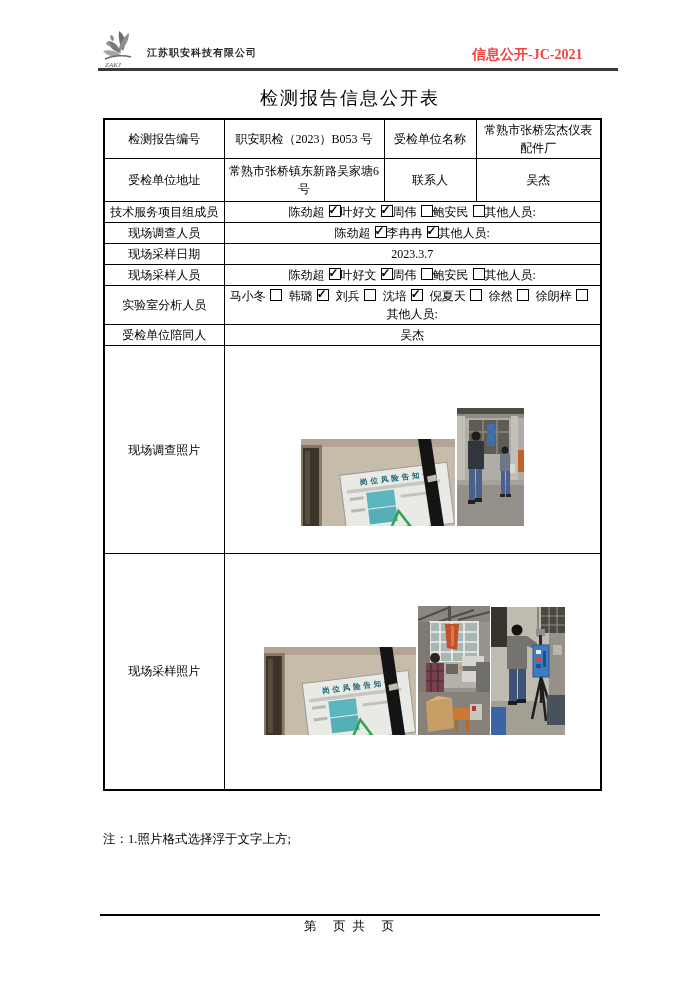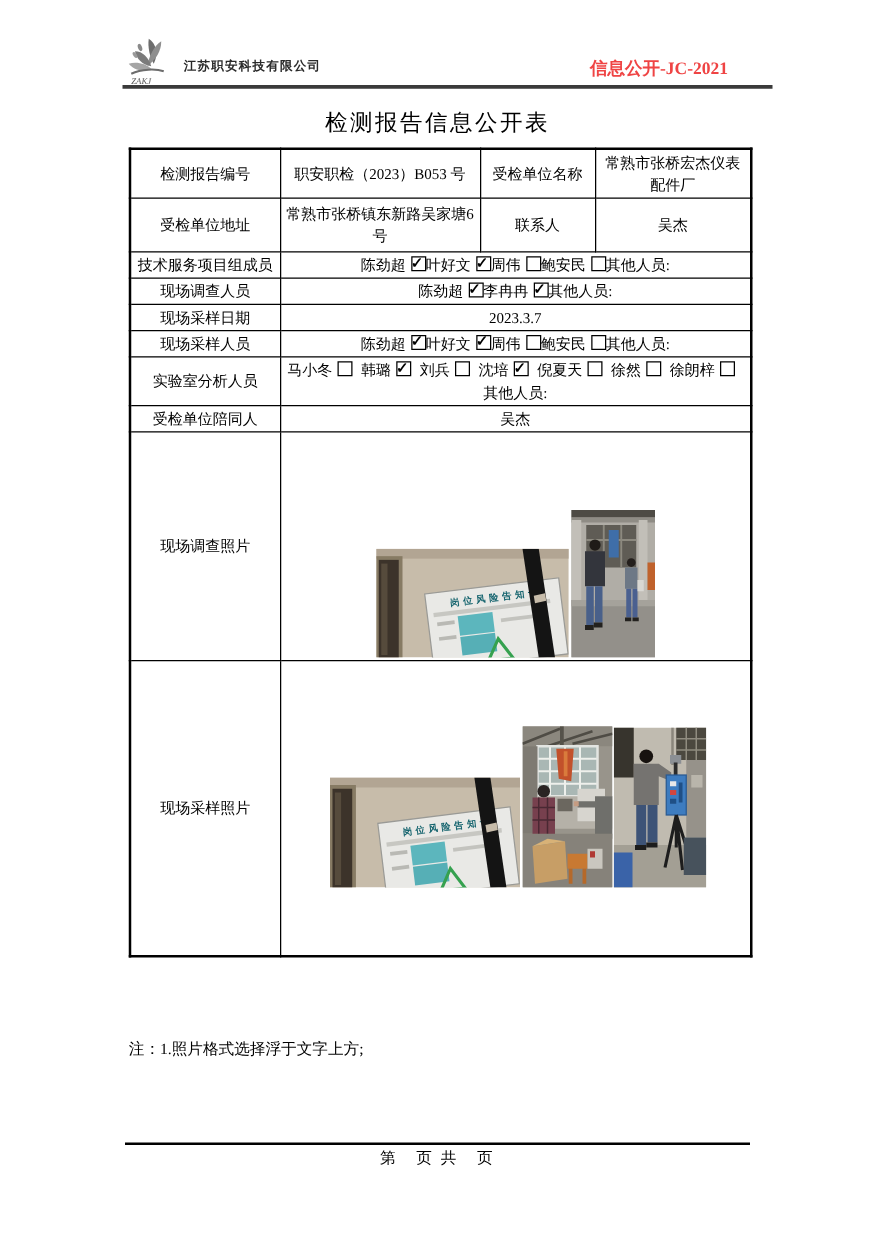--- a/index.html
+++ b/index.html
@@ -109,21 +109,21 @@
       <td class="val-left tight" colspan="3">
         <div><span class="member"><span>马小冬</span><span class="cb"></span></span><span class="member"><span>韩璐</span><span class="cb checked"></span></span><span class="member"><span>刘兵</span><span class="cb"></span></span><span class="member"><span>沈培</span><span class="cb checked"></span></span><span class="member"><span>倪夏天</span><span class="cb"></span></span><span class="member"><span>徐然</span><span class="cb"></span></span><span class="member"><span>徐朗梓</span><span class="cb"></span></span></div>
         <div>其他人员:</div>
       </td>
     </tr>
     <tr style="height:19px">
       <td>受检单位陪同人</td>
       <td colspan="3">吴杰</td>
     </tr>
 
-    <tr style="height:183px">
+    <tr style="height:208px">
       <td>现场调查照片</td>
       <td class="photo-cell" colspan="3">
 
         <svg class="photo" style="left:76px;top:93px" width="154" height="87" viewBox="0 0 154 88" preserveAspectRatio="none">
           <rect width="154" height="88" fill="#c7bcaa"></rect>
           <rect width="154" height="8" fill="#b2a593"></rect>
           <rect x="0" y="6" width="21" height="82" fill="#877b64"></rect>
           <rect x="2" y="9" width="16" height="79" fill="#3c332a"></rect>
           <rect x="4" y="12" width="5" height="74" fill="#564b3c"></rect>
           <g transform="rotate(-7 95 60)">

